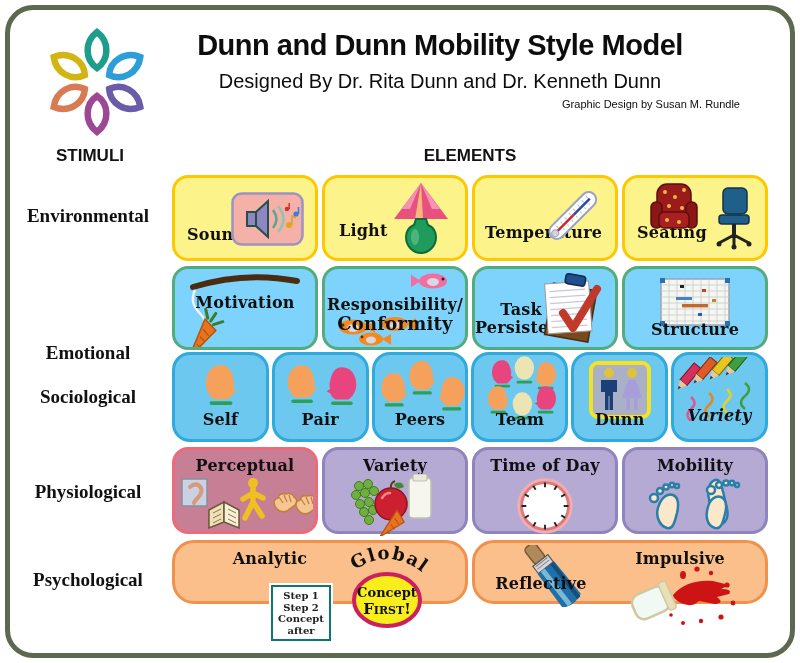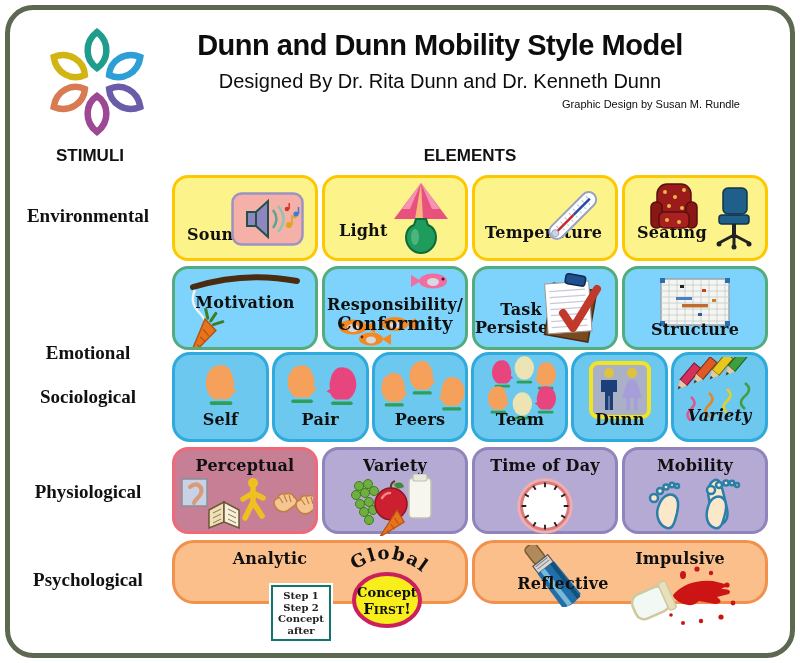--- a/index.html
+++ b/index.html
@@ -436,21 +436,21 @@
       <svg class="abs" style="left:30px;top:2px;" width="96" height="62" viewBox="0 0 96 62">
         <g transform="rotate(-38 48 31)">
           <rect x="41" y="-8" width="13" height="20" rx="4" fill="#b08a5a" stroke="#7a5a33" stroke-width="1.5"></rect>
           <rect x="38" y="11" width="19" height="9" fill="#d8d8d8" stroke="#555" stroke-width="1.2"></rect>
           <path d="M40,13 h15 M40,16 h15" stroke="#888" stroke-width="1"></path>
           <path d="M37,20 h21 l1,42 q-11,6 -23,0 z" fill="#1f6fa8"></path>
           <rect x="41" y="20" width="5" height="44" fill="#7ab8d8"></rect>
           <rect x="53" y="20" width="4" height="44" fill="#144f7a"></rect>
         </g>
       </svg>
-      <span class="cl abs" style="left:28px;bottom:8px;width:120px;text-align:center;">Reflective</span>
+      <span class="cl abs" style="left:6px;bottom:8px;width:120px;text-align:center;">Reflective</span>
       <span class="cl abs" style="right:30px;top:6px;width:110px;text-align:center;">Impulsive</span>
       <svg class="abs" style="right:20px;top:16px;" width="120" height="70" viewBox="0 0 120 70">
         <g transform="rotate(-24 28 44)">
           <rect x="8" y="30" width="36" height="26" rx="9" fill="#f2f8f4" stroke="#d0c8a0" stroke-width="2.5"></rect>
           <rect x="40" y="28" width="8" height="30" rx="3" fill="#e8e0b8" stroke="#d0c8a0" stroke-width="1.5"></rect>
         </g>
         <path d="M48,36 q14,-16 40,-14 l16,4 -8,4 q12,0 8,5 l-12,3 q8,6 -2,7 l-16,-3 q-8,8 -20,1 q-6,-4 -6,-7 z" fill="#cc1414"></path>
         <g fill="#cc1414">
           <ellipse cx="58" cy="16" rx="3" ry="4"></ellipse>
             <circle cx="72" cy="10" r="2.6"></circle>

